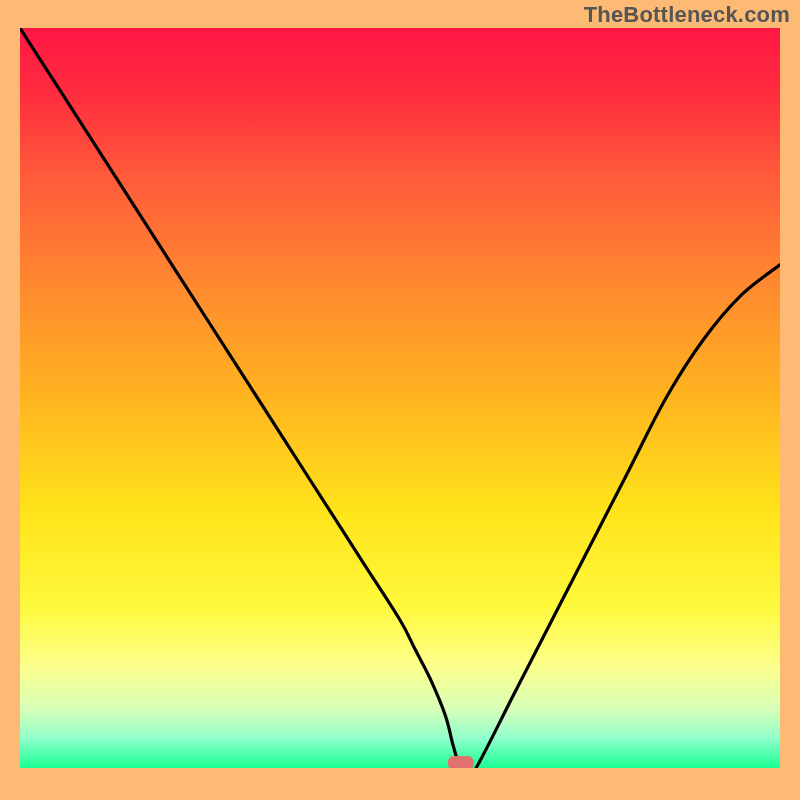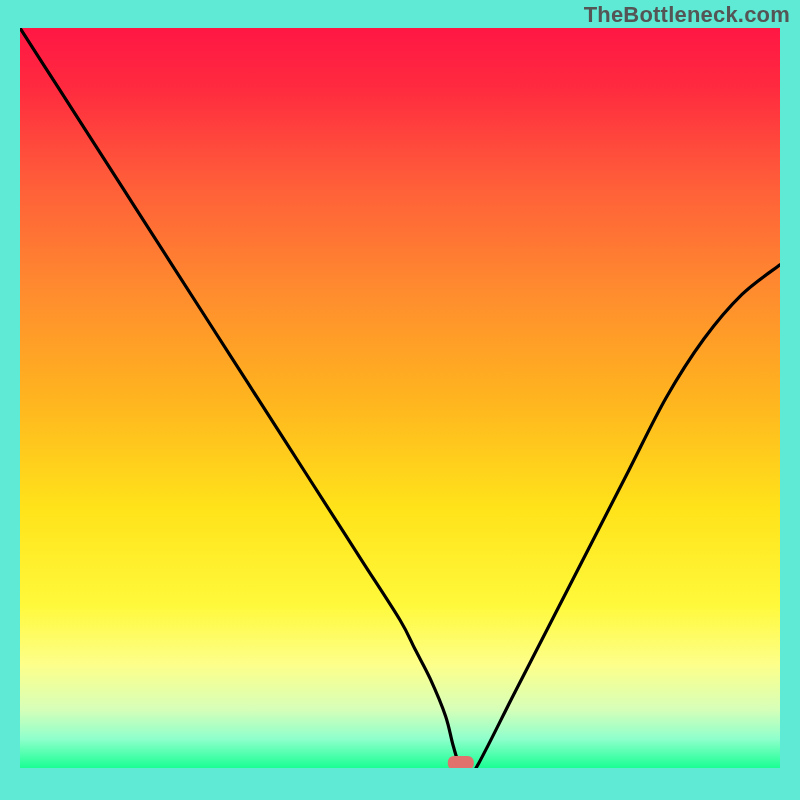--- a/index.html
+++ b/index.html
@@ -8,21 +8,21 @@
     width: 800px;
     height: 800px;
     background: #000;
     font-family: Arial, Helvetica, sans-serif;
     overflow: hidden;
   }
   .stage {
     position: relative;
     width: 800px;
     height: 800px;
-    background: #5eead4;
+    background: #fdba74;
   }
   .watermark {
     position: absolute;
     top: 2px;
     right: 10px;
     color: #555;
     font-size: 22px;
     font-weight: 600;
     letter-spacing: 0.2px;
     user-select: none;

